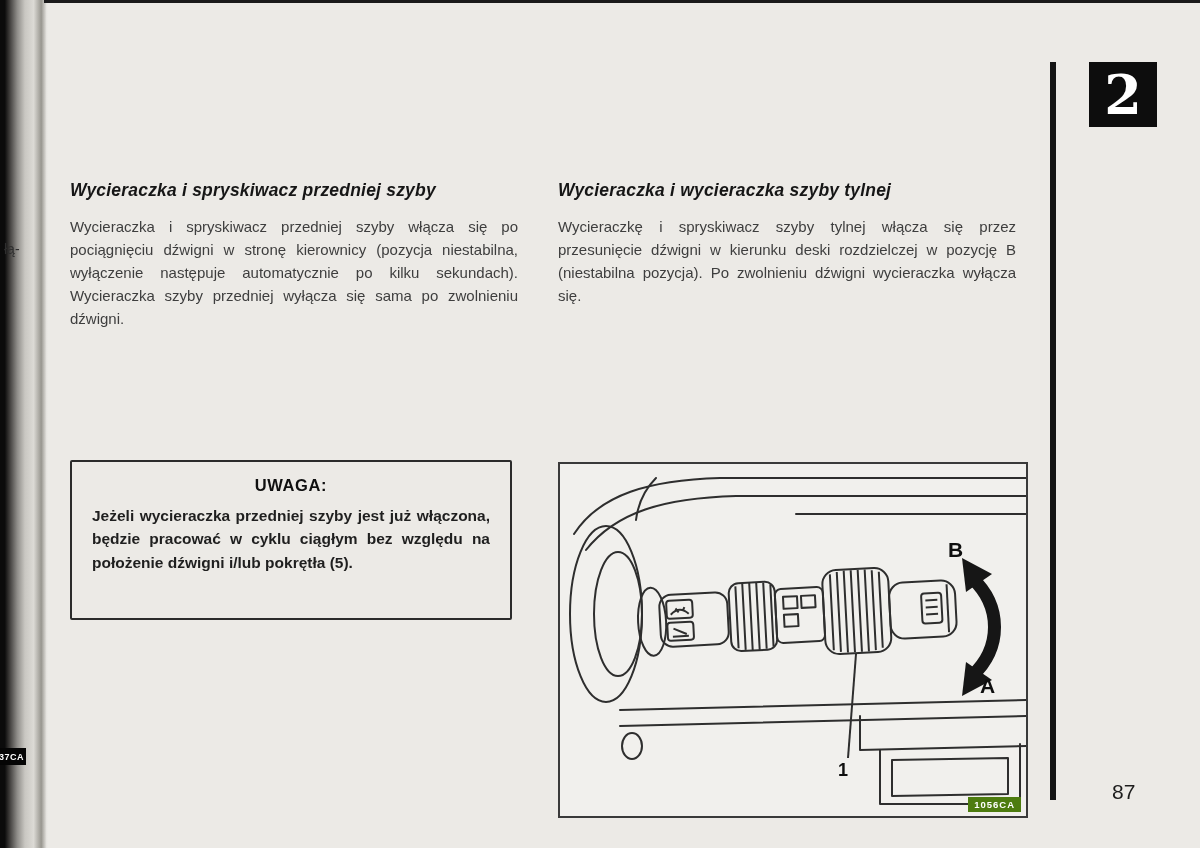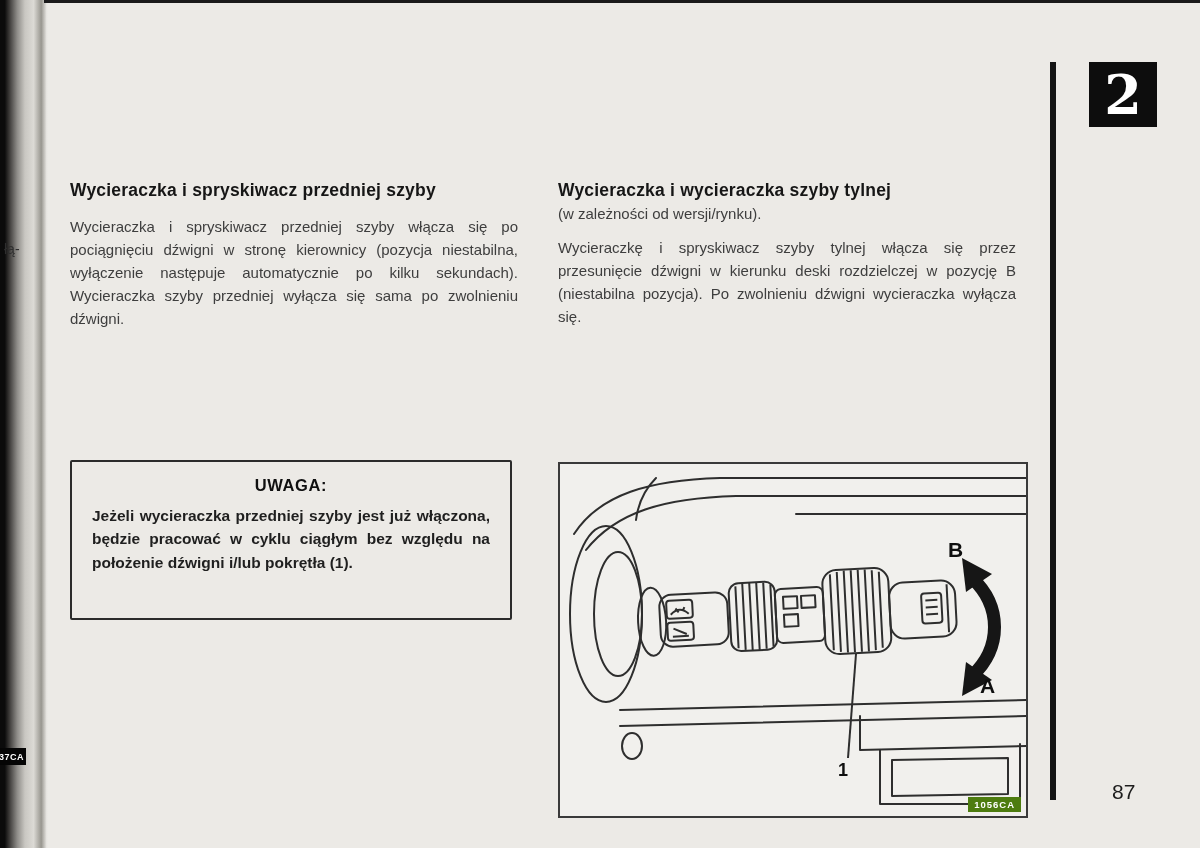--- a/index.html
+++ b/index.html
@@ -53,20 +53,21 @@
     position:absolute; left:1112px; top:780px;
     font-size:21px; color:#1d1d1d;
   }
 
   .col { position:absolute; top:180px; }
   .col-left  { left:70px;  width:448px; }
   .col-right { left:558px; width:458px; }
   .col h2 {
     font-size:17.5px; font-weight:700; color:#161616; letter-spacing:0.2px;
     line-height:1.2;
+    font-style:italic;
   }
   .subheading { font-size:15px; color:#3e3e3e; margin-top:4px; }
   .col .body {
     margin-top:15px; font-size:15px; line-height:1.53; color:#3e3e3e;
     text-align:justify;
   }
 
   .note-box {
     position:absolute; left:70px; top:460px; width:442px; min-height:160px;
     border:2.5px solid #2b2b2b; border-radius:2px;
@@ -113,27 +114,26 @@
   <div class="right-rule"></div>
   <div class="page-number">87</div>
 
   <section class="col col-left">
     <h2>Wycieraczka i spryskiwacz przedniej szyby</h2>
     <p class="body">Wycieraczka i spryskiwacz przedniej szyby włącza się po pociągnięciu dźwigni w stronę kierownicy (pozycja niestabilna, wyłączenie następuje automatycznie po kilku sekundach). Wycieraczka szyby przedniej wyłącza się sama po zwolnieniu dźwigni.</p>
   </section>
 
   <section class="col col-right">
     <h2>Wycieraczka i wycieraczka szyby tylnej</h2>
-    <div class="subheading">(w zależności od wersji/rynku).</div>
     <p class="body">Wycieraczkę i spryskiwacz szyby tylnej włącza się przez przesunięcie dźwigni w kierunku deski rozdzielczej w pozycję B (niestabilna pozycja). Po zwolnieniu dźwigni wycieraczka wyłącza się.</p>
   </section>
 
   <div class="note-box">
     <div class="note-title">UWAGA:</div>
-    <div class="note-body">Jeżeli wycieraczka przedniej szyby jest już włączona, będzie pracować w cyklu ciągłym bez względu na położenie dźwigni i/lub pokrętła (1).</div>
+    <div class="note-body">Jeżeli wycieraczka przedniej szyby jest już włączona, będzie pracować w cyklu ciągłym bez względu na położenie dźwigni i/lub pokrętła (5).</div>
   </div>
 
   <figure class="figure-box">
     <svg viewBox="0 0 466 352" width="466" height="352">
 
       <g stroke="#2e2e2e" stroke-width="2" fill="none" stroke-linejoin="round" stroke-linecap="round">
         <path d="M14,70 C 40,30 90,16 160,14 L466,14"></path>
         <path d="M26,86 C 56,48 104,34 176,32 L466,32"></path>
         <path d="M236,50 L466,50"></path>
         <path d="M96,14 C 84,26 78,40 76,56"></path>

